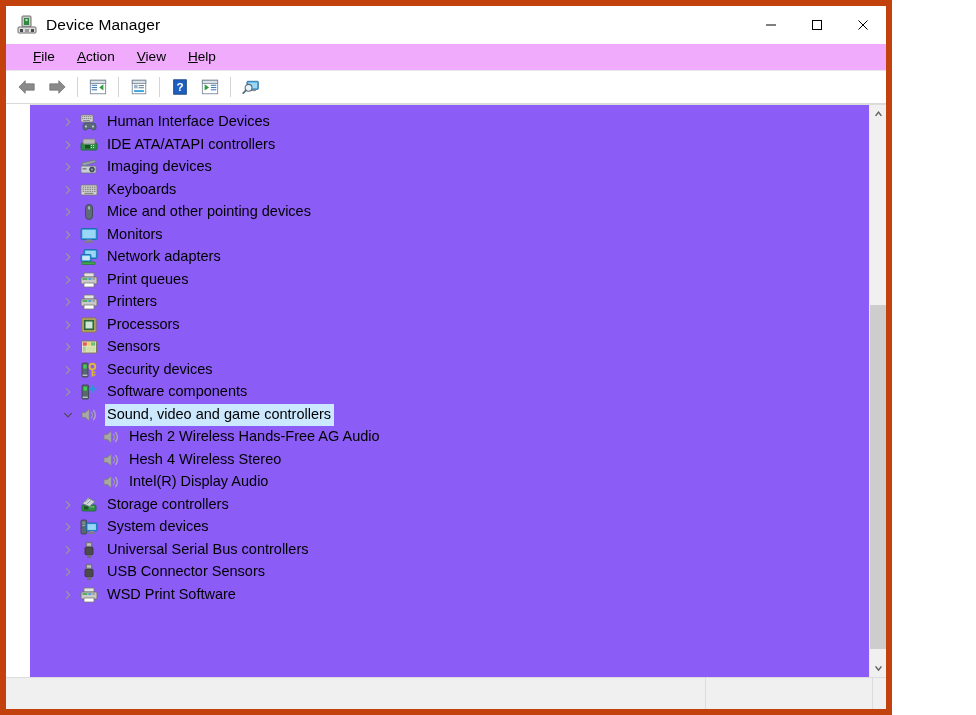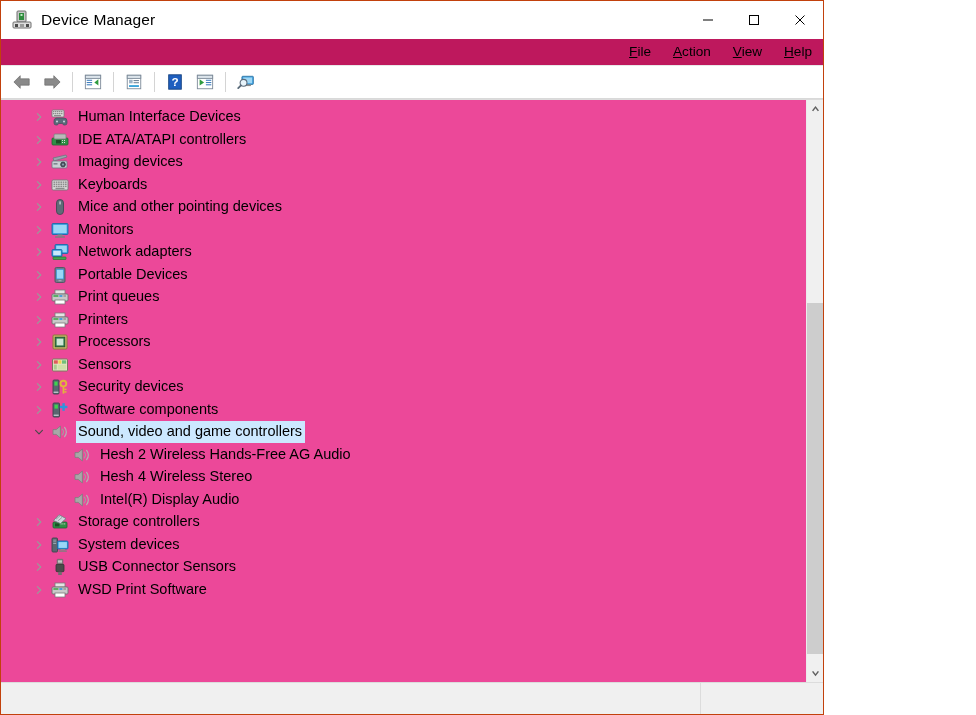--- a/index.html
+++ b/index.html
@@ -5,23 +5,23 @@
   * { box-sizing: border-box; }
   html, body {
     margin: 0; padding: 0;
     width: 976px; height: 715px;
     background: #ffffff;
     font-family: "Liberation Sans", sans-serif;
     -webkit-font-smoothing: antialiased;
   }
   .window {
     position: relative;
-    width: 824px; height: 715px;
+    width: 892px; height: 715px;
     background: #ffffff;
-    border: 1px solid #c2410c;
+    border: 6px solid #c2410c;
     display: flex; flex-direction: column;
     overflow: hidden;
   }
 
   
   .titlebar {
     height: 38px; flex: 0 0 38px;
     background: #ffffff;
     display: flex; align-items: center;
     position: relative;
@@ -42,25 +42,24 @@
   .cap-btn {
     width: 46px; height: 38px;
     display: flex; align-items: center; justify-content: center;
     background: transparent;
     border: none; cursor: default;
   }
 
   
   .menubar {
     height: 27px; flex: 0 0 27px;
-    background: #be185d;
+    background: #f0abfc;
     display: flex; align-items: center;
-    padding-left: 1px;
+    padding-left: 16px;
     border-bottom: 1px solid #e8e8e8;
-    justify-content: flex-end;
   }
   .menu-item {
     font-size: 13.6px; color: #000000;
     padding: 3px 11px 4px 11px;
     cursor: default;
   }
   .menu-item u { text-decoration: underline; }
 
   
   .toolbar {
@@ -78,24 +77,25 @@
   .tb-sep {
     width: 1px; height: 20px;
     background: #d4d4d4;
     margin: 0 5px;
   }
 
   
   .content {
     flex: 1 1 auto;
     position: relative;
-    background: #ec4899;
+    background: #8b5cf6;
     border-top: 1px solid #dcdcdc;
     display: flex;
     overflow: hidden;
+    margin-left: 24px;
   }
   .tree {
     flex: 1 1 auto;
     position: relative;
     padding-top: 6px;
     overflow: hidden;
   }
   .row {
     height: 22.5px;
     display: flex; align-items: center;
@@ -426,36 +426,20 @@
           <span class="row-label">Network adapters</span>
         </div>
         <div class="row">
           <span class="chevron">
             <svg width="10" height="10" viewBox="0 0 10 10">
               <path d="M3.4 1.6 L6.8 5 L3.4 8.4" fill="none" stroke="#9a9a9a" stroke-width="1.15" stroke-linecap="round" stroke-linejoin="round"></path>
             </svg>
           </span>
           <span class="dev-icon">
             <svg class="ic" viewBox="0 0 18 18">
-              <rect x="4" y="1.5" width="10" height="15" rx="1.4" fill="#6f7c89" stroke="#4a5560" stroke-width=".9"></rect>
-              <rect x="5.2" y="3.2" width="7.6" height="10" fill="#2f94dd"></rect>
-              <rect x="5.8" y="3.8" width="6.4" height="8.8" fill="#9ad6f6"></rect>
-              <rect x="7.4" y="14.2" width="3.2" height="1.1" rx=".5" fill="#aeb7c0"></rect>
-            </svg>
-          </span>
-          <span class="row-label">Portable Devices</span>
-        </div>
-        <div class="row">
-          <span class="chevron">
-            <svg width="10" height="10" viewBox="0 0 10 10">
-              <path d="M3.4 1.6 L6.8 5 L3.4 8.4" fill="none" stroke="#9a9a9a" stroke-width="1.15" stroke-linecap="round" stroke-linejoin="round"></path>
-            </svg>
-          </span>
-          <span class="dev-icon">
-            <svg class="ic" viewBox="0 0 18 18">
               <rect x="4" y="2" width="10" height="4" fill="#e4e4e4" stroke="#7a7a7a" stroke-width=".8"></rect>
               <rect x="1" y="6" width="16" height="7" rx="1" fill="#c9c9c9" stroke="#6f6f6f" stroke-width=".9"></rect>
               <rect x="2.4" y="7.2" width="5" height="1.6" fill="#3fa84e"></rect>
               <rect x="8.4" y="7.2" width="3" height="1.6" fill="#2f94dd"></rect>
               <rect x="12.4" y="7.2" width="2.6" height="1.6" fill="#9a9a9a"></rect>
               <rect x="4" y="12" width="10" height="4" fill="#ffffff" stroke="#7a7a7a" stroke-width=".8"></rect>
             </svg>
           </span>
           <span class="row-label">Print queues</span>
         </div>
@@ -639,20 +623,37 @@
               <rect x="1" y="2" width="5.5" height="14" rx="1" fill="#5a6670" stroke="#3d464e" stroke-width=".9"></rect>
               <rect x="2.2" y="3.4" width="3" height="2.6" fill="#7f8b96"></rect>
               <rect x="2.2" y="6.8" width="3" height="1.2" fill="#9aa5af"></rect>
               <rect x="6.5" y="5" width="10.5" height="8" rx="1" fill="#2f94dd" stroke="#1d6ca6" stroke-width=".9"></rect>
               <rect x="7.6" y="6.1" width="8.3" height="5.8" fill="#9ad6f6"></rect>
               <rect x="9.5" y="13" width="4.5" height="1.4" fill="#8a8a8a"></rect>
               <rect x="7.6" y="14.4" width="8.3" height="1.3" rx=".5" fill="#7d7d7d"></rect>
             </svg>
           </span>
           <span class="row-label">System devices</span>
+        </div>
+        <div class="row">
+          <span class="chevron">
+            <svg width="10" height="10" viewBox="0 0 10 10">
+              <path d="M3.4 1.6 L6.8 5 L3.4 8.4" fill="none" stroke="#9a9a9a" stroke-width="1.15" stroke-linecap="round" stroke-linejoin="round"></path>
+            </svg>
+          </span>
+          <span class="dev-icon">
+            <svg class="ic" viewBox="0 0 18 18">
+              <rect x="6.2" y="1.3" width="5.6" height="5" rx=".6" fill="#8d8d8d" stroke="#6a6a6a" stroke-width=".8"></rect>
+              <rect x="7.4" y="2.4" width="1.2" height="2.2" fill="#e6e6e6"></rect>
+              <rect x="9.4" y="2.4" width="1.2" height="2.2" fill="#e6e6e6"></rect>
+              <rect x="5" y="6.3" width="8" height="7.4" rx="1" fill="#4b4b4b" stroke="#333333" stroke-width=".8"></rect>
+              <rect x="7.2" y="13.7" width="3.6" height="3.2" rx=".5" fill="#6d6d6d"></rect>
+            </svg>
+          </span>
+          <span class="row-label">Universal Serial Bus controllers</span>
         </div>
         <div class="row">
           <span class="chevron">
             <svg width="10" height="10" viewBox="0 0 10 10">
               <path d="M3.4 1.6 L6.8 5 L3.4 8.4" fill="none" stroke="#9a9a9a" stroke-width="1.15" stroke-linecap="round" stroke-linejoin="round"></path>
             </svg>
           </span>
           <span class="dev-icon">
             <svg class="ic" viewBox="0 0 18 18">
               <rect x="6.2" y="1.3" width="5.6" height="5" rx=".6" fill="#8d8d8d" stroke="#6a6a6a" stroke-width=".8"></rect>

